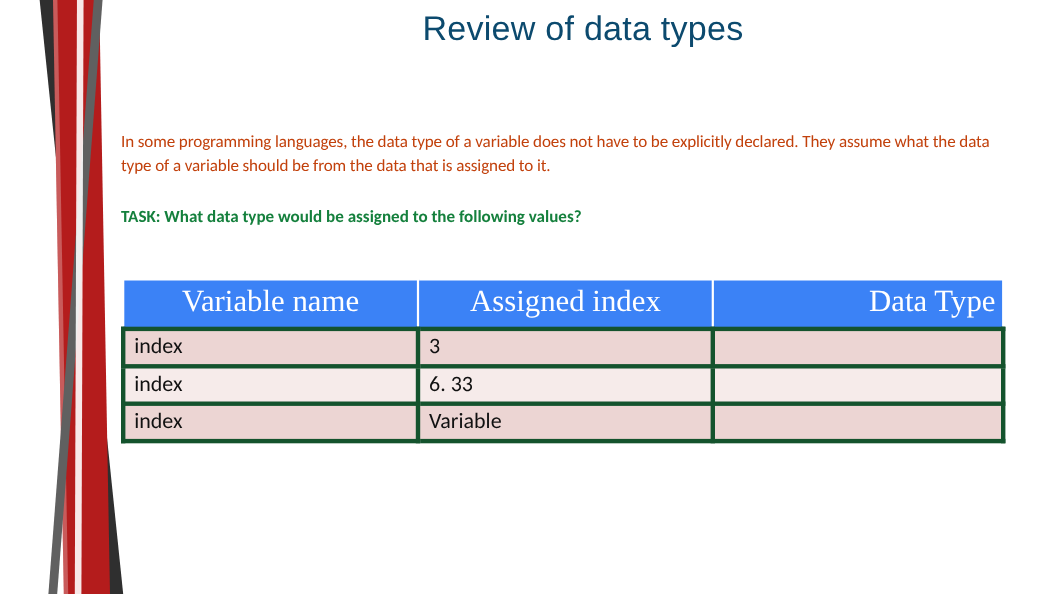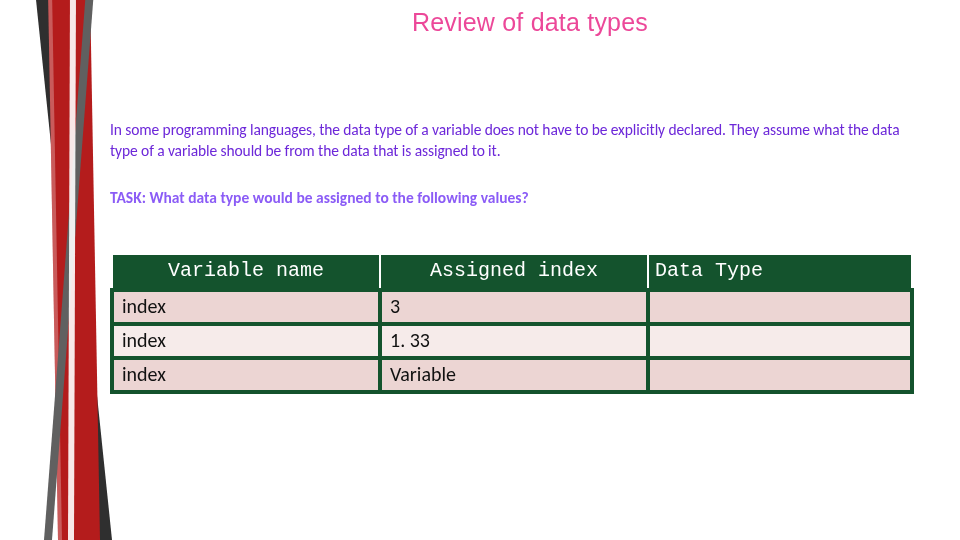--- a/index.html
+++ b/index.html
@@ -8,70 +8,70 @@
 
   
   .ribbons { position: absolute; left: 0; top: 0; width: 118px; height: 540px; }
 
   .content { position: absolute; left: 110px; top: 0; right: 10px; bottom: 0; }
 
   .title {
     position: absolute;
     top: 8px; left: 0; right: 0;
     text-align: center;
-    font-size: 25px;
+    font-size: 31px;
     font-weight: 400;
     letter-spacing: 0.2px;
-    color: #ec4899;
+    color: #0c4a6e;
     font-family: "Segoe UI Light","Calibri Light","Segoe UI",Arial,sans-serif;
   }
 
   .body {
     position: absolute;
     top: 120px;
     left: 0;
     right: 20px;
   }
   .para {
     font-size: 15.5px;
     line-height: 1.35;
-    color: #6d28d9;
+    color: #c2410c;
     font-family: "Calibri","Segoe UI",Arial,sans-serif;
     letter-spacing: -0.1px;
   }
   .task {
     margin-top: 26px;
     font-weight: 700;
     font-size: 15.5px;
-    color: #8b5cf6;
+    color: #15803d;
     font-family: "Calibri","Segoe UI",Arial,sans-serif;
   }
 
   .table {
     margin-top: 46px;
     width: 800px;
     border-collapse: collapse;
     table-layout: fixed;
   }
   .table col.c1 { width: 268px; }
   .table col.c2 { width: 268px; }
   .table col.c3 { width: 264px; }
 
   .table thead th {
-    background: #14532d;
+    background: #3b82f6;
     color: #fff;
     font-weight: 400;
-    font-size: 20px;
+    font-size: 28px;
     padding: 4px 6px 6px 6px;
     border: 2px solid #fff;
-    font-family: Liberation Mono, monospace;
+    font-family: Liberation Serif, serif;
   }
   .table thead th:first-child,
   .table thead th:nth-child(2) { text-align: center; }
-  .table thead th:nth-child(3) { text-align: left; }
+  .table thead th:nth-child(3) { text-align: right; }
 
   .table tbody td {
     font-size: 20px;
     padding: 2px 8px 4px 8px;
     border: 4px solid #14532d;
     color: #111;
     font-family: "Calibri","Segoe UI",Arial,sans-serif;
   }
   .table tbody tr:nth-child(odd)  td { background: #ecd5d3; }
   .table tbody tr:nth-child(even) td { background: #f6ebea; }
@@ -116,21 +116,21 @@
           </tr>
         </thead>
         <tbody>
           <tr>
             <td>index</td>
             <td>3</td>
             <td></td>
           </tr>
           <tr>
             <td>index</td>
-            <td>1. 33</td>
+            <td>6. 33</td>
             <td></td>
           </tr>
           <tr>
             <td>index</td>
             <td>Variable</td>
             <td></td>
           </tr>
         </tbody>
       </table>
     </div>

